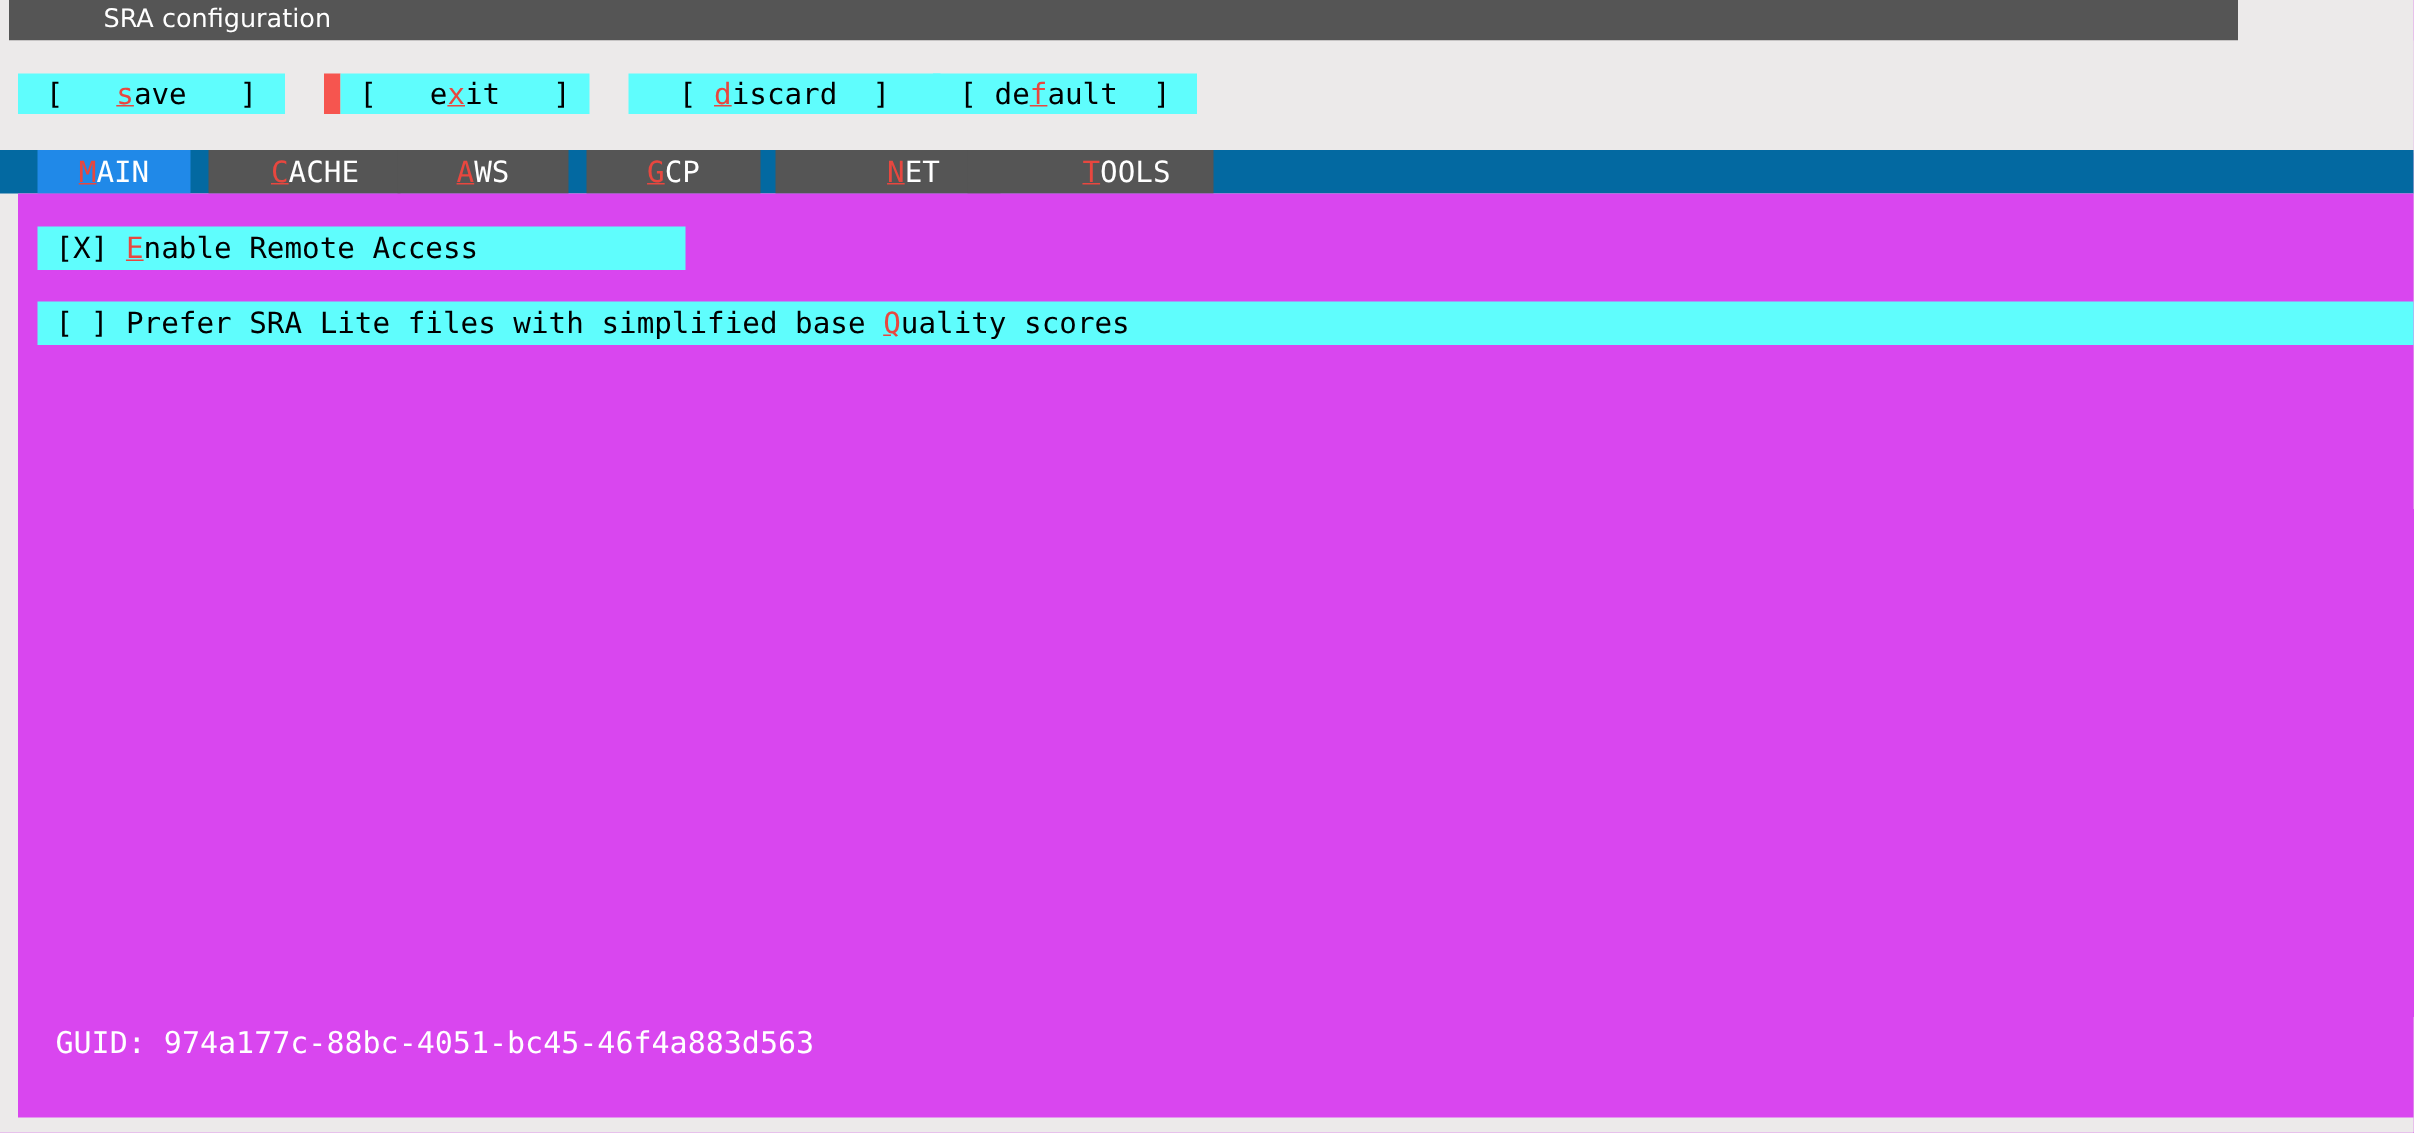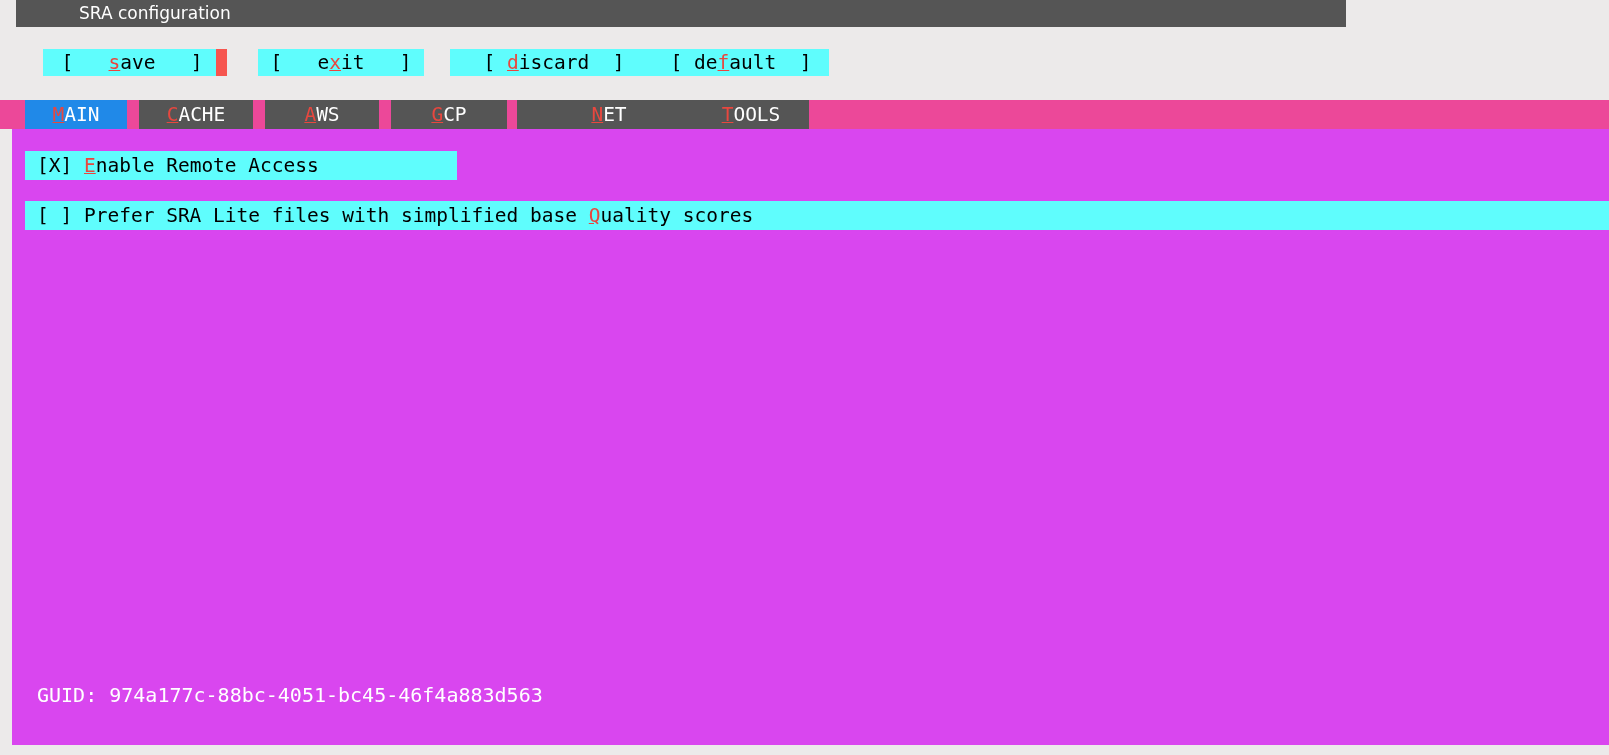--- a/index.html
+++ b/index.html
@@ -10,22 +10,22 @@
   body {
     width: 1609px;
     height: 755px;
     overflow: hidden;
     font-family: "DejaVu Sans Mono", "Liberation Mono", monospace;
   }
 
   
   .titlebar {
     position: absolute;
-    left: 16px; top: 0;
-    width: 1330px;
+    left: 6px; top: 0;
+    width: 1486px;
     height: 27px;
     background: #555555;
     color: #ffffff;
     font-family: "DejaVu Sans", "Liberation Sans", sans-serif;
     font-size: 17px;
     line-height: 27px;
   }
   .titlebar-text {
     position: absolute;
     left: 63px;
@@ -45,41 +45,40 @@
     position: absolute;
     top: 22px;
     height: 27px;
     line-height: 27px;
     background: #5ffdfd;
     color: #000000;
     font-size: 19.5px;
     white-space: pre;
     text-align: center;
     letter-spacing: 0px;
-    margin-left: 31px;
   }
   .cursor-block {
     position: absolute;
     top: 22px;
     height: 27px;
     width: 11px;
     background: #f6554f;
   }
   .hk {
     color: #e8473f;
     text-decoration: underline;
   }
 
   
   .tabrow {
     position: absolute;
     left: 0; top: 100px;
     width: 1609px;
     height: 29px;
-    background: #ec4899;
+    background: #0369a1;
   }
   .tab {
     position: absolute;
     top: 0;
     height: 29px;
     line-height: 29px;
     font-size: 19.5px;
     color: #ffffff;
     background: #555555;
     text-align: center;
@@ -142,21 +141,21 @@
   <div class="cursor-block" id="cur1" style="left:216px;"></div>
   <div class="btn" id="btn1" style="left:227px;width:166px;">[   e<span class="hk">x</span>it   ]</div>
 
   <div class="btn" id="btn2" style="left:419px;width:208px;">[ <span class="hk">d</span>iscard  ]</div>
 
   <div class="btn" id="btn3" style="left:622px;width:176px;">[ de<span class="hk">f</span>ault  ]</div>
 </div>
 
 <div class="tabrow">
   <div class="tab active" id="tab0" style="left:25px;width:102px;"><span class="hk">M</span>AIN</div>
-  <div class="tab" id="tab1" style="left:139px;width:114px;"><span class="hk">C</span>ACHE</div>
+  <div class="tab" id="tab1" style="left:139px;width:114px;padding-left:14px;"><span class="hk">C</span>ACHE</div>
   <div class="tab" id="tab2" style="left:265px;width:114px;"><span class="hk">A</span>WS</div>
   <div class="tab" id="tab3" style="left:391px;width:116px;"><span class="hk">G</span>CP</div>
   <div class="tab" id="tab4" style="left:517px;width:116px;padding-left:34px;"><span class="hk">N</span>ET</div>
   <div class="tab" id="tab5" style="left:645px;width:116px;padding-left:48px;"><span class="hk">T</span>OOLS</div>
 </div>
 
 <div class="panel">
 
   <div class="checkrow" id="chk0" style="left:13px;top:22px;width:432px;">[X] <span class="hk">E</span>nable Remote Access</div>
 

